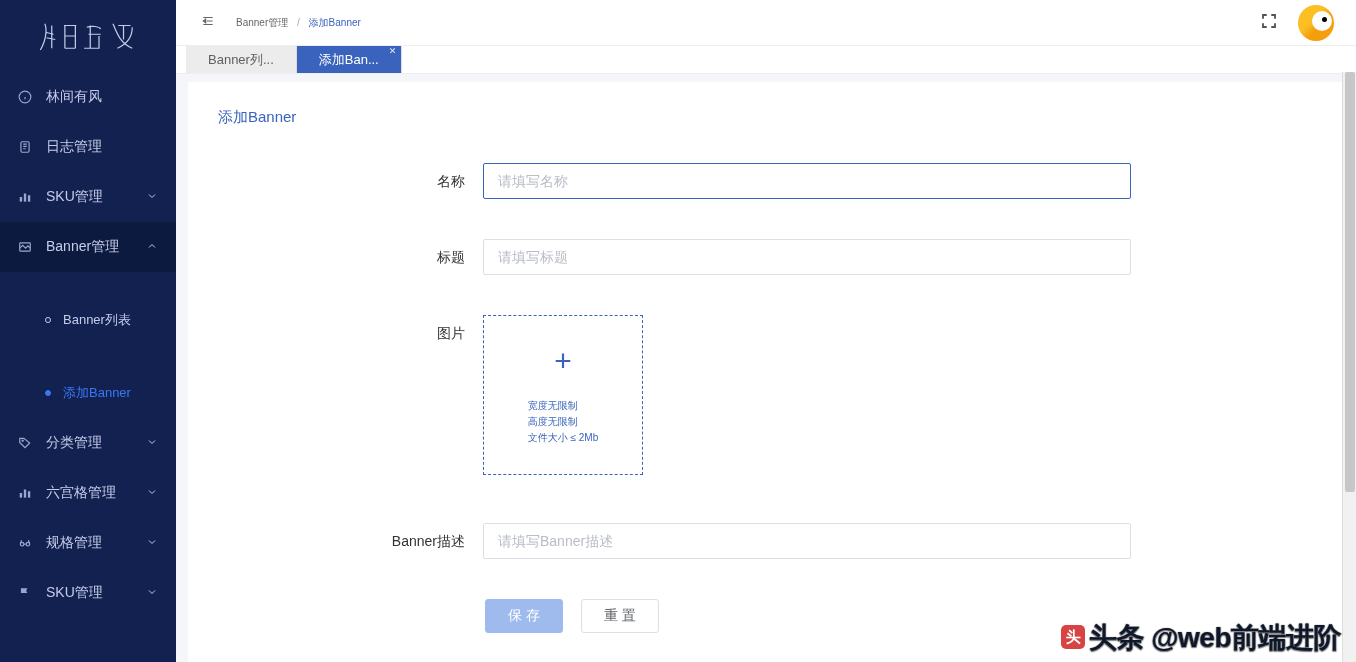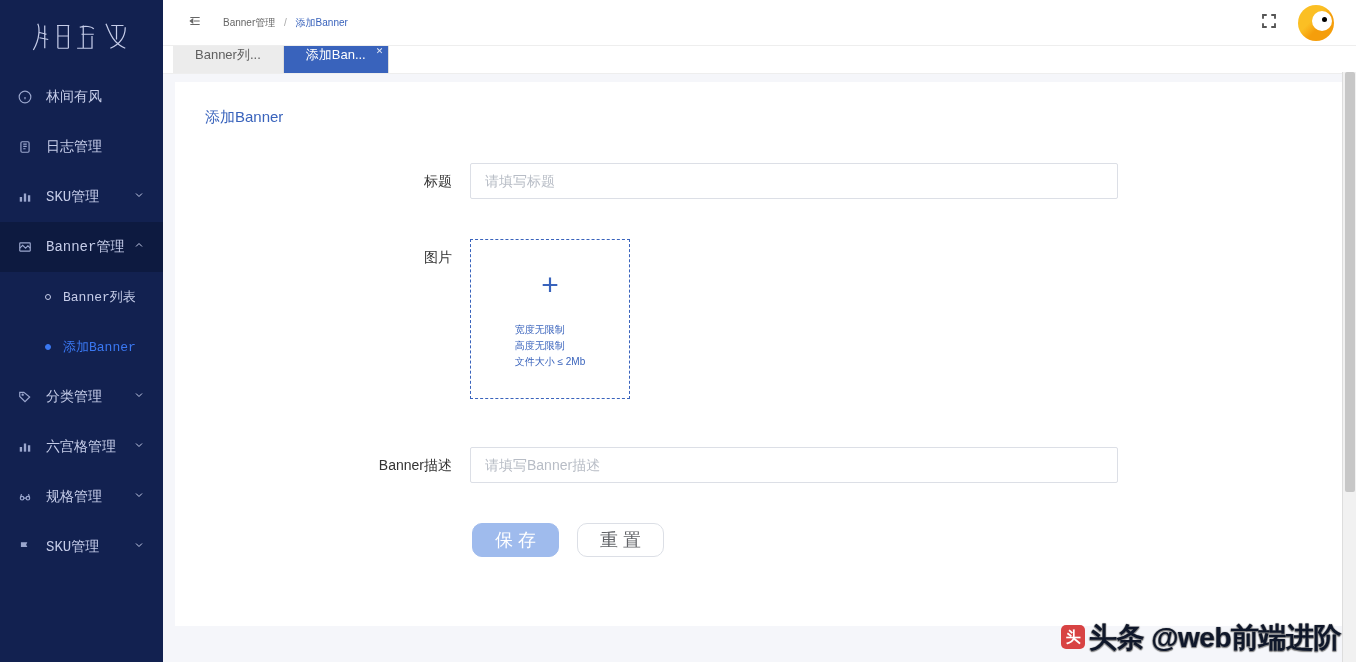--- a/index.html
+++ b/index.html
@@ -10,28 +10,27 @@
     body {
       font-family: -apple-system, BlinkMacSystemFont, "Segoe UI", "PingFang SC", "Microsoft YaHei", sans-serif;
       font-size: 14px;
       background: #f5f6fa;
       width: 1356px;
       height: 662px;
       overflow: hidden;
       display: flex;
     }
     .sidebar {
-      width: 163px;
+      width: 176px;
       background: #122150;
       color: #fff;
       display: flex;
       flex-direction: column;
       flex-shrink: 0;
       overflow-y: auto;
-      font-family: Liberation Mono, monospace;
     }
     .logo {
       height: 72px;
       display: flex;
       align-items: center;
       justify-content: center;
     }
     .logo svg {
       width: 105px;
       height: 40px;
@@ -59,20 +58,21 @@
       margin-left: auto;
     }
     .submenu-item {
       height: 50px;
       display: flex;
       align-items: center;
       padding-left: 45px;
       color: #c5cce8;
       cursor: pointer;
       font-size: 13px;
+      margin-top: 23px;
     }
     .submenu-item.selected {
       color: #3a78f2;
     }
     .submenu-item .bullet {
       width: 6px;
       height: 6px;
       border: 1px solid currentColor;
       border-radius: 50%;
       margin-right: 12px;
@@ -152,20 +152,21 @@
       background: #fff;
       border-bottom: 1px solid #eee;
       display: flex;
       align-items: stretch;
       padding-left: 10px;
     }
     .tab {
       position: relative;
       padding: 0 22px;
       display: flex;
+      align-items: center;
       font-size: 13px;
       color: #606060;
       background: #ececec;
       cursor: pointer;
       white-space: nowrap;
       max-width: 120px;
       border-right: 1px solid #ddd;
     }
     .tab.active {
       background: #3963bc;
@@ -257,23 +258,23 @@
       display: flex;
       gap: 18px;
       padding-left: 297px;
     }
     .btn {
       height: 34px;
       padding: 0 22px;
       border: 1px solid #dcdfe6;
       background: #fff;
       color: #606266;
-      border-radius: 10px;
-      cursor: pointer;
-      font-size: 18px;
+      border-radius: 3px;
+      cursor: pointer;
+      font-size: 14px;
     }
     .btn.primary {
       background: #9fbbed;
       border-color: #9fbbed;
       color: #fff;
     }
     .scrollbar-track {
       position: absolute;
       top: 72px;
       right: 0;
@@ -466,20 +467,24 @@
     <div class="tab active">
       <span>添加Ban...</span>
       <span class="close">✕</span>
     </div>
   </div>
 
   <div class="content">
     <div class="page-card">
       <div class="card-title">添加Banner</div>
       <div class="form">
+        <div class="form-row">
+          <div class="form-label">名称</div>
+          <input class="form-input focused" placeholder="请填写名称" style="">
+        </div>
         <div class="form-row">
           <div class="form-label">标题</div>
           <input class="form-input" placeholder="请填写标题" style="">
         </div>
         <div class="form-row upload-row">
           <div class="form-label">图片</div>
           <div class="uploader">
             <div class="plus">+</div>
             <div class="hint">
               <div>宽度无限制</div>

